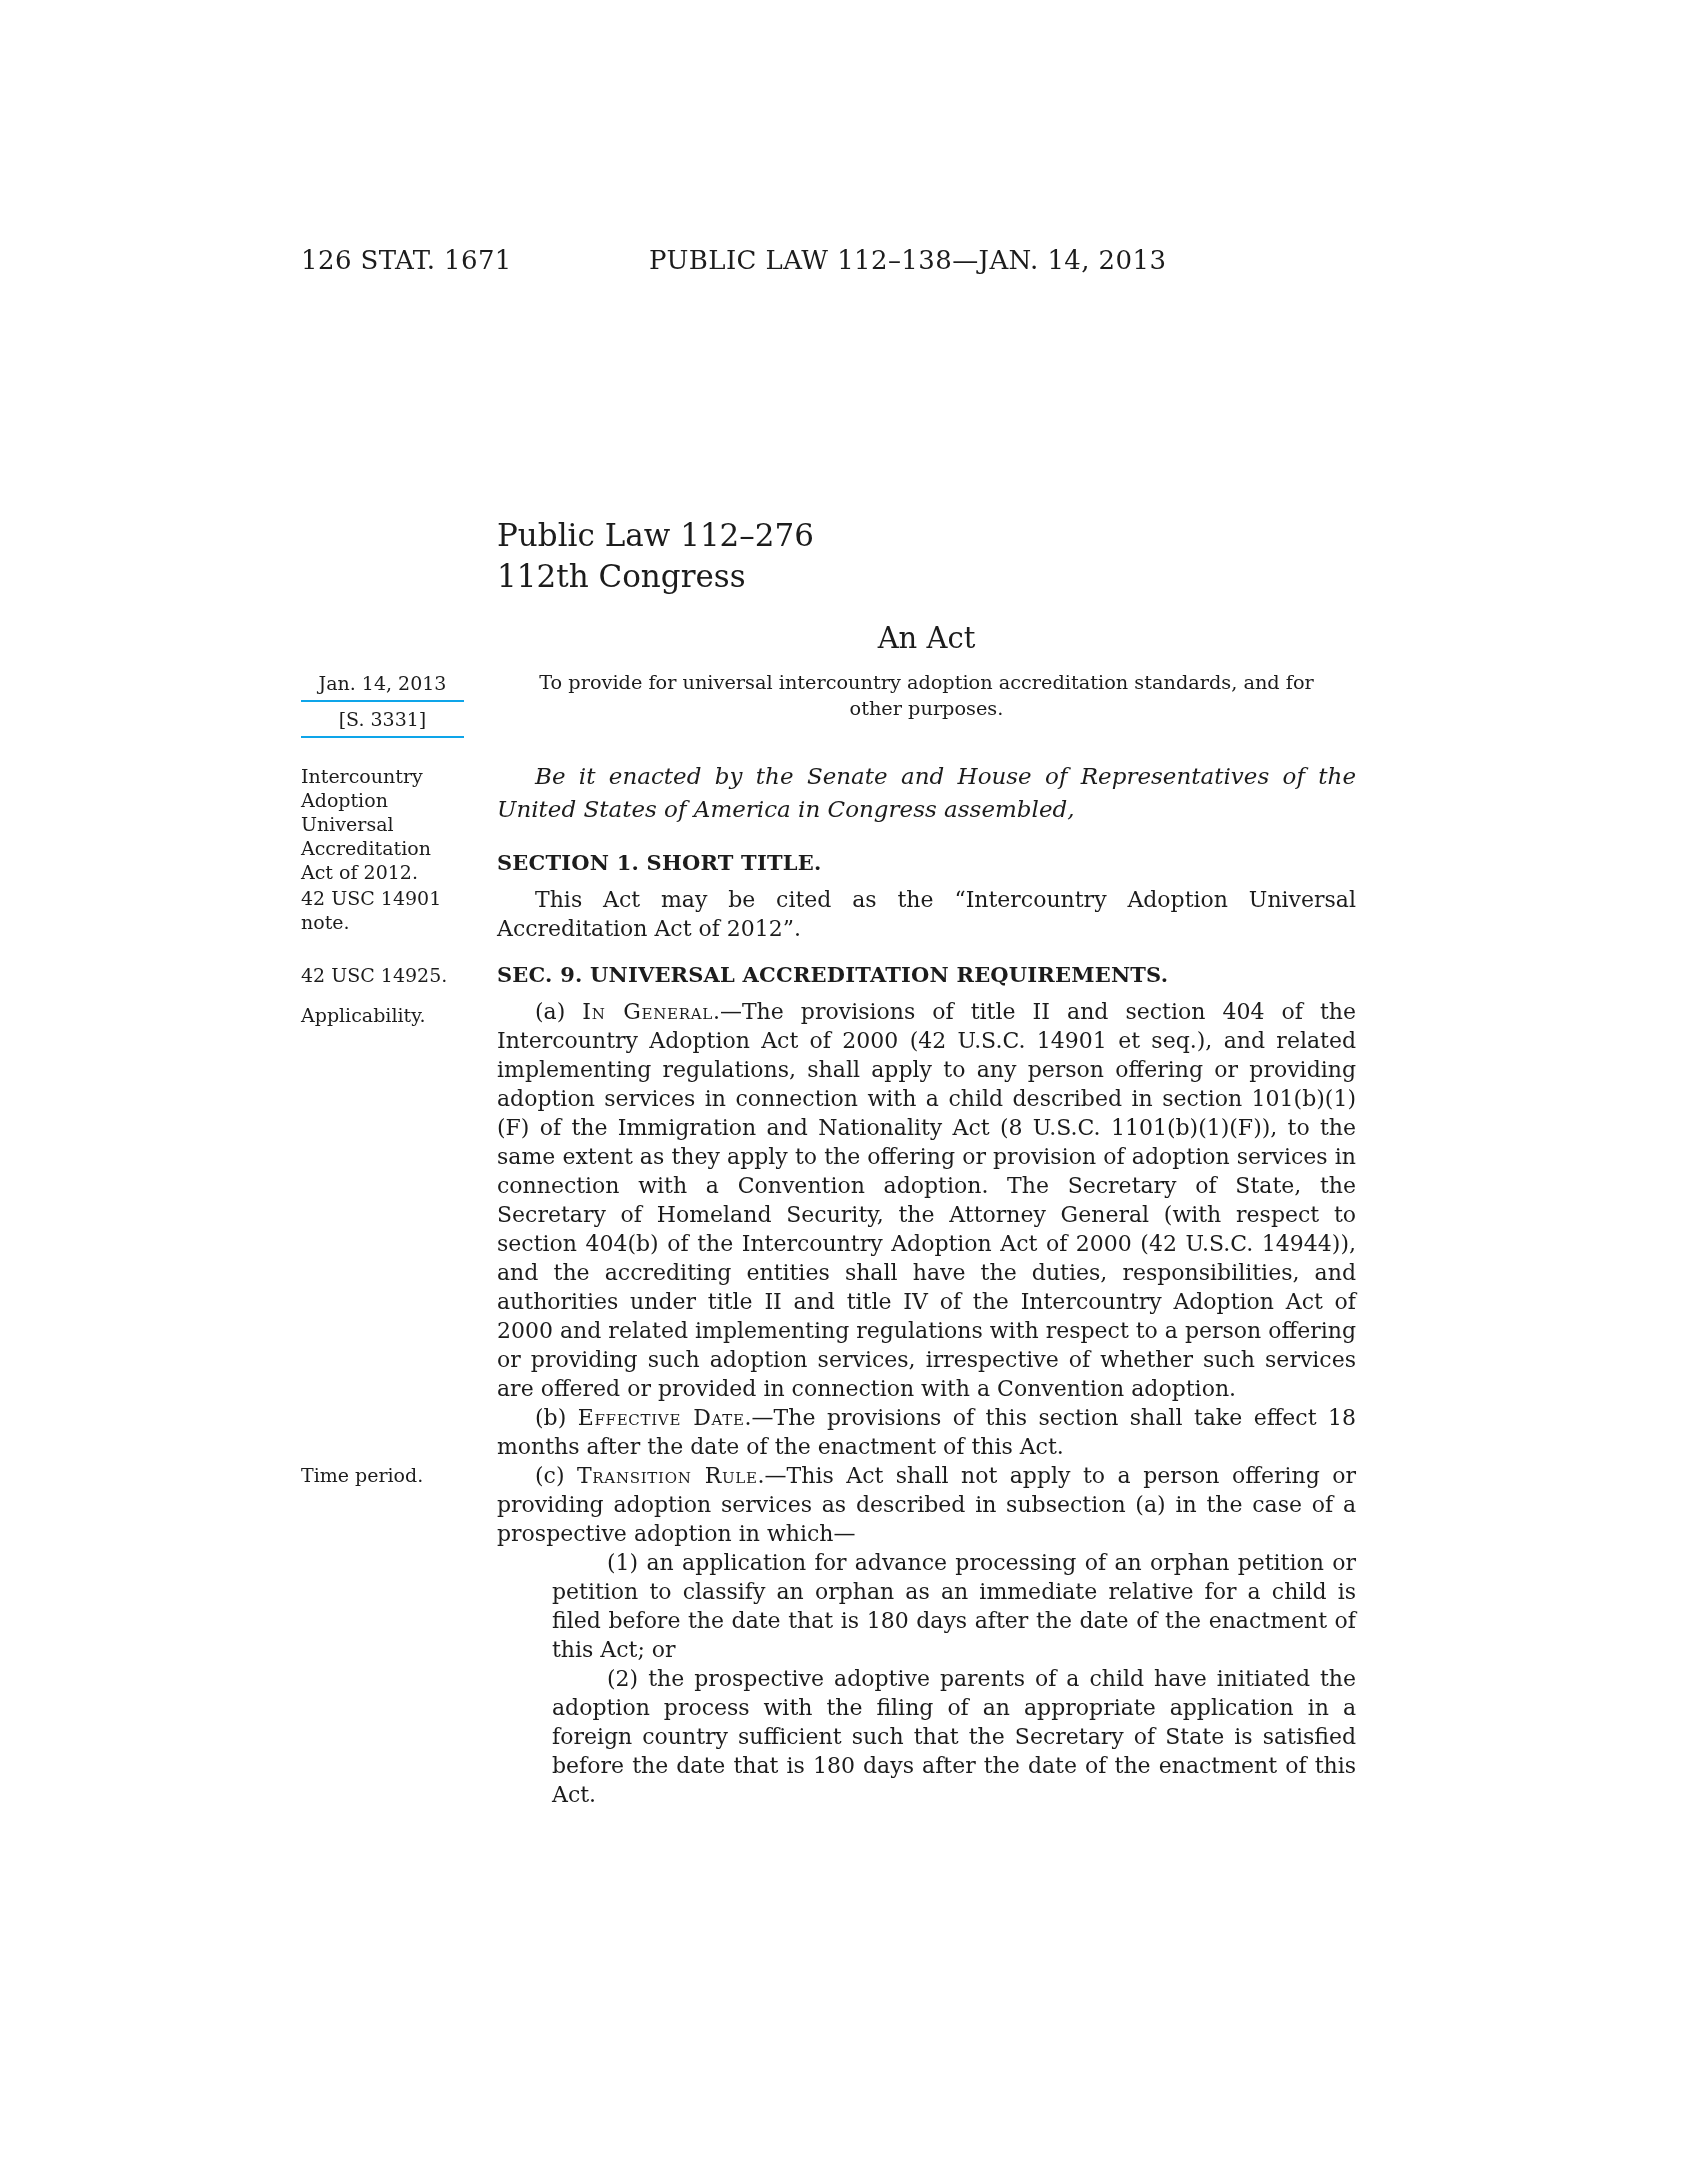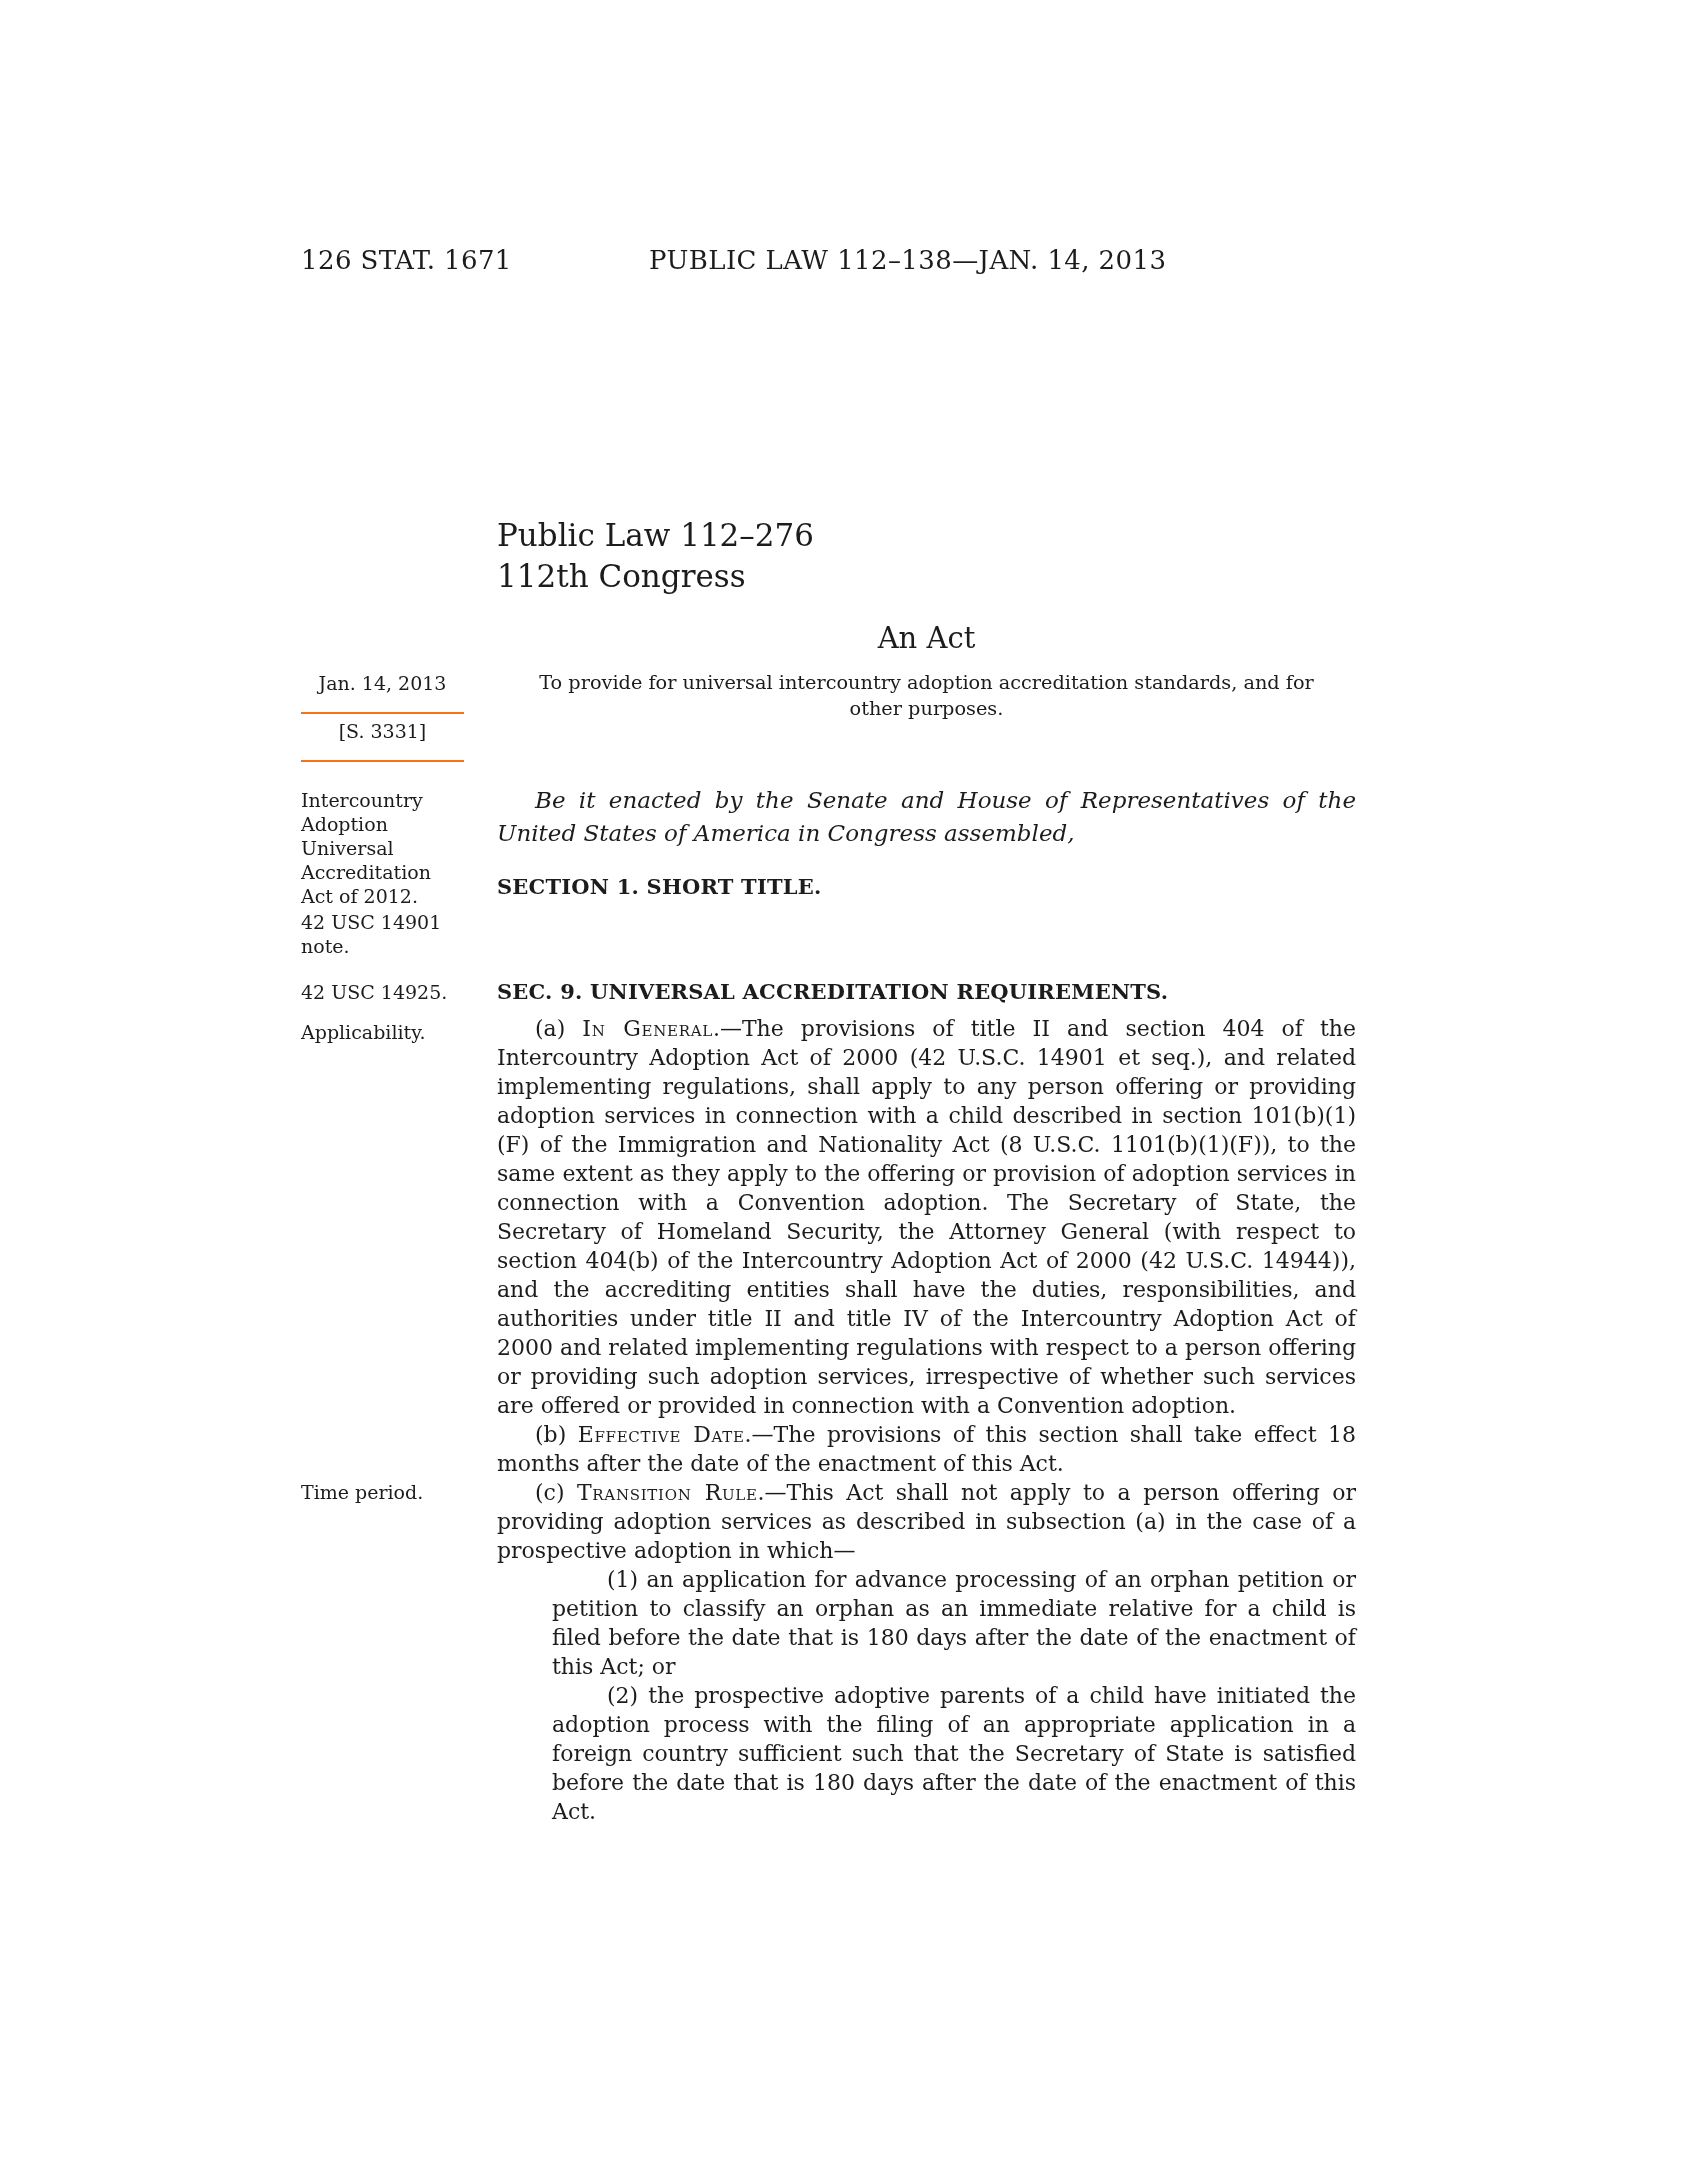--- a/index.html
+++ b/index.html
@@ -59,21 +59,21 @@
   .purpose {
     text-align: center;
     font-size: 19.3px;
     line-height: 26px;
     margin-top: 15px;
     padding: 0 30px;
   }
 
   
   .date-note { text-align: center; padding-top: 16px; }
-  .date-note .rule-line { border-bottom: 2px solid #f97316; padding-bottom: 17px; }
+  .date-note .rule-line { border-bottom: 2px solid #0ea5e9; padding-bottom: 5px; }
   .date-note .rule-line + .rule-line { padding-top: 5px; }
 
   
   .enacting {
     font-style: italic;
     font-size: 23px;
     line-height: 33px;
     text-indent: 38px;
     margin-top: 22px;
   }
@@ -131,20 +131,21 @@
 
     <div class="note-cell">
       <div class="note-block">
         <p>Intercountry Adoption Universal Accreditation Act of 2012.</p>
         <p>42 USC 14901 note.</p>
       </div>
     </div>
     <div class="body-cell">
       <p class="enacting">Be it enacted by the Senate and House of Representatives of the United States of America in Congress assembled,</p>
       <div class="sec-heading">SECTION 1. SHORT TITLE.</div>
+      <p class="para first">This Act may be cited as the “Intercountry Adoption Universal Accreditation Act of 2012”.</p>
     </div>
 
     <div class="note-cell note-pad-sec2">
       <p style="margin:0;">42 USC 14925.</p>
     </div>
     <div class="body-cell">
       <div class="sec-heading" style="margin-top:18px;">SEC. 9. UNIVERSAL ACCREDITATION REQUIREMENTS.</div>
     </div>
 
     <div class="note-cell note-pad-applic">

